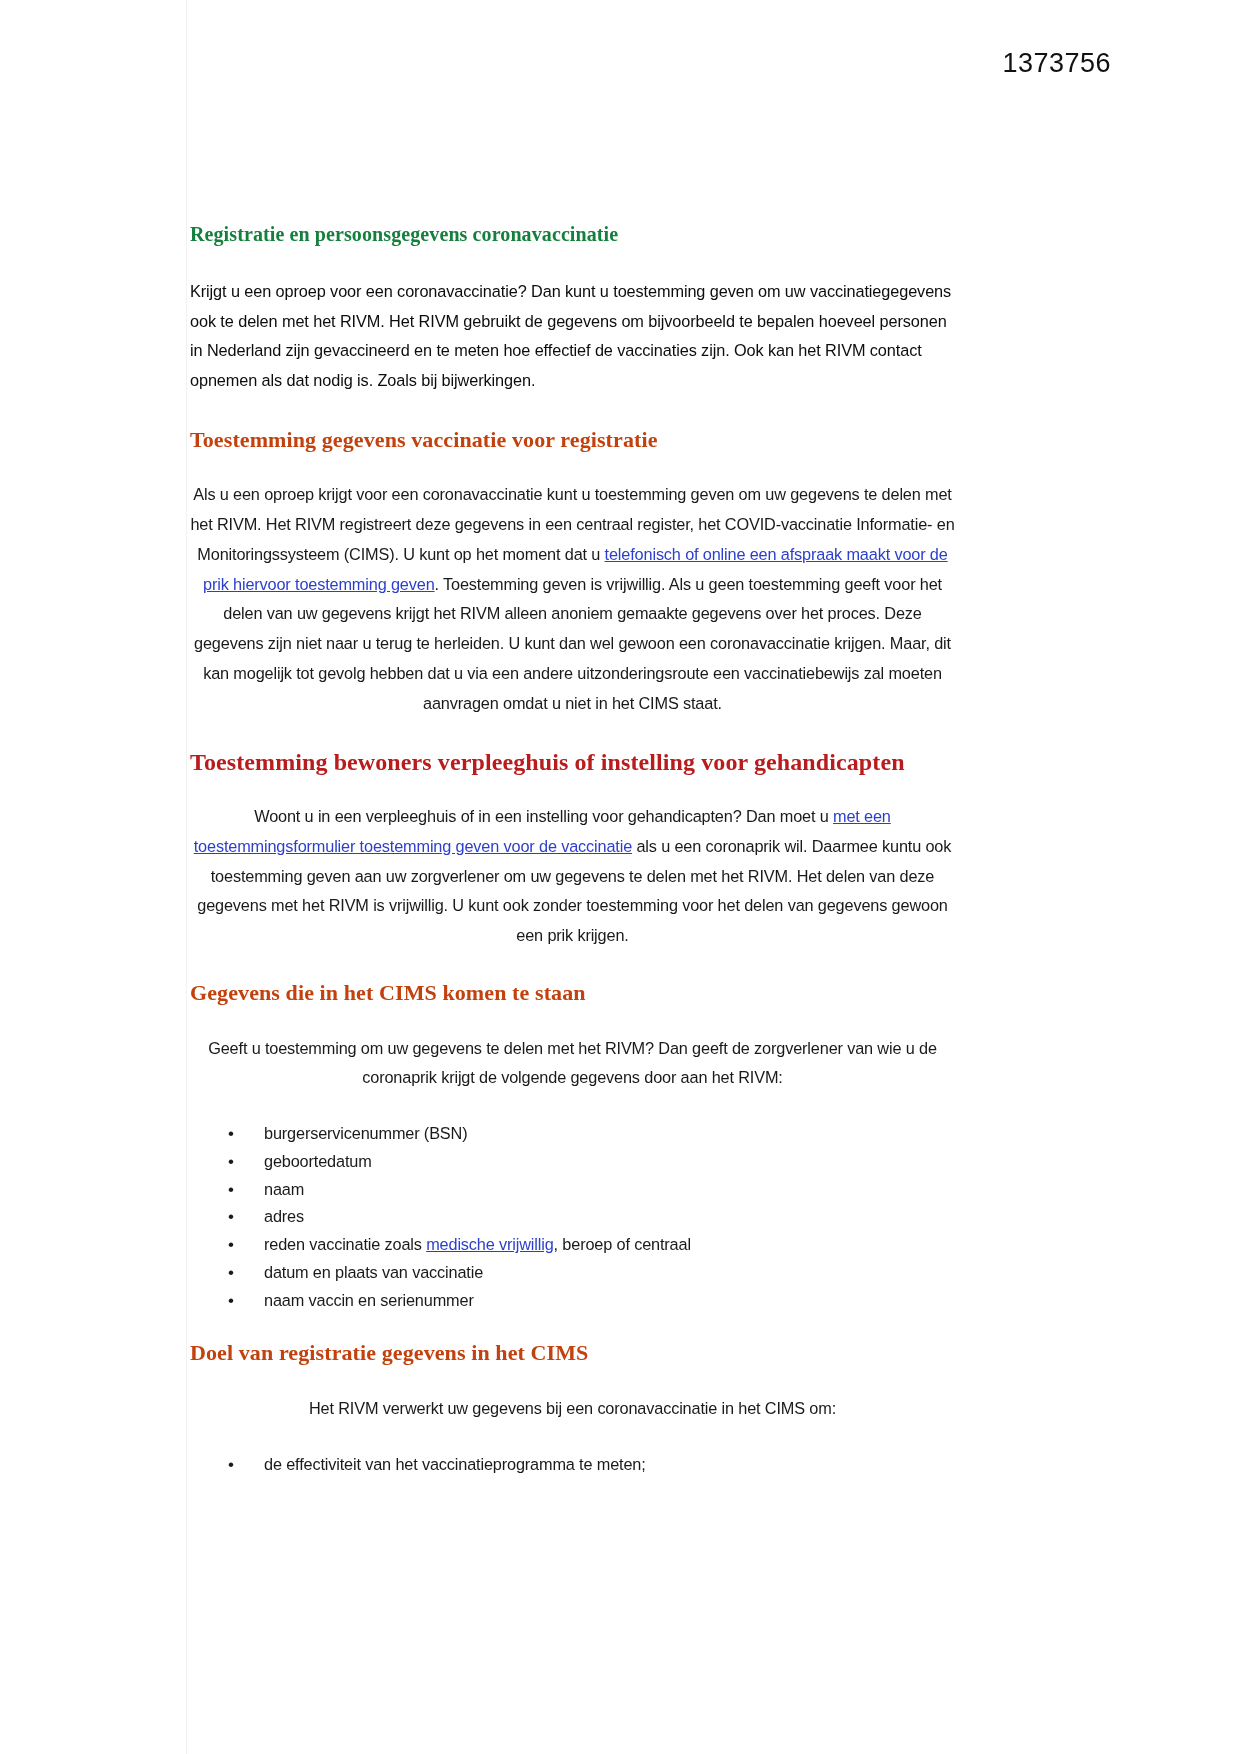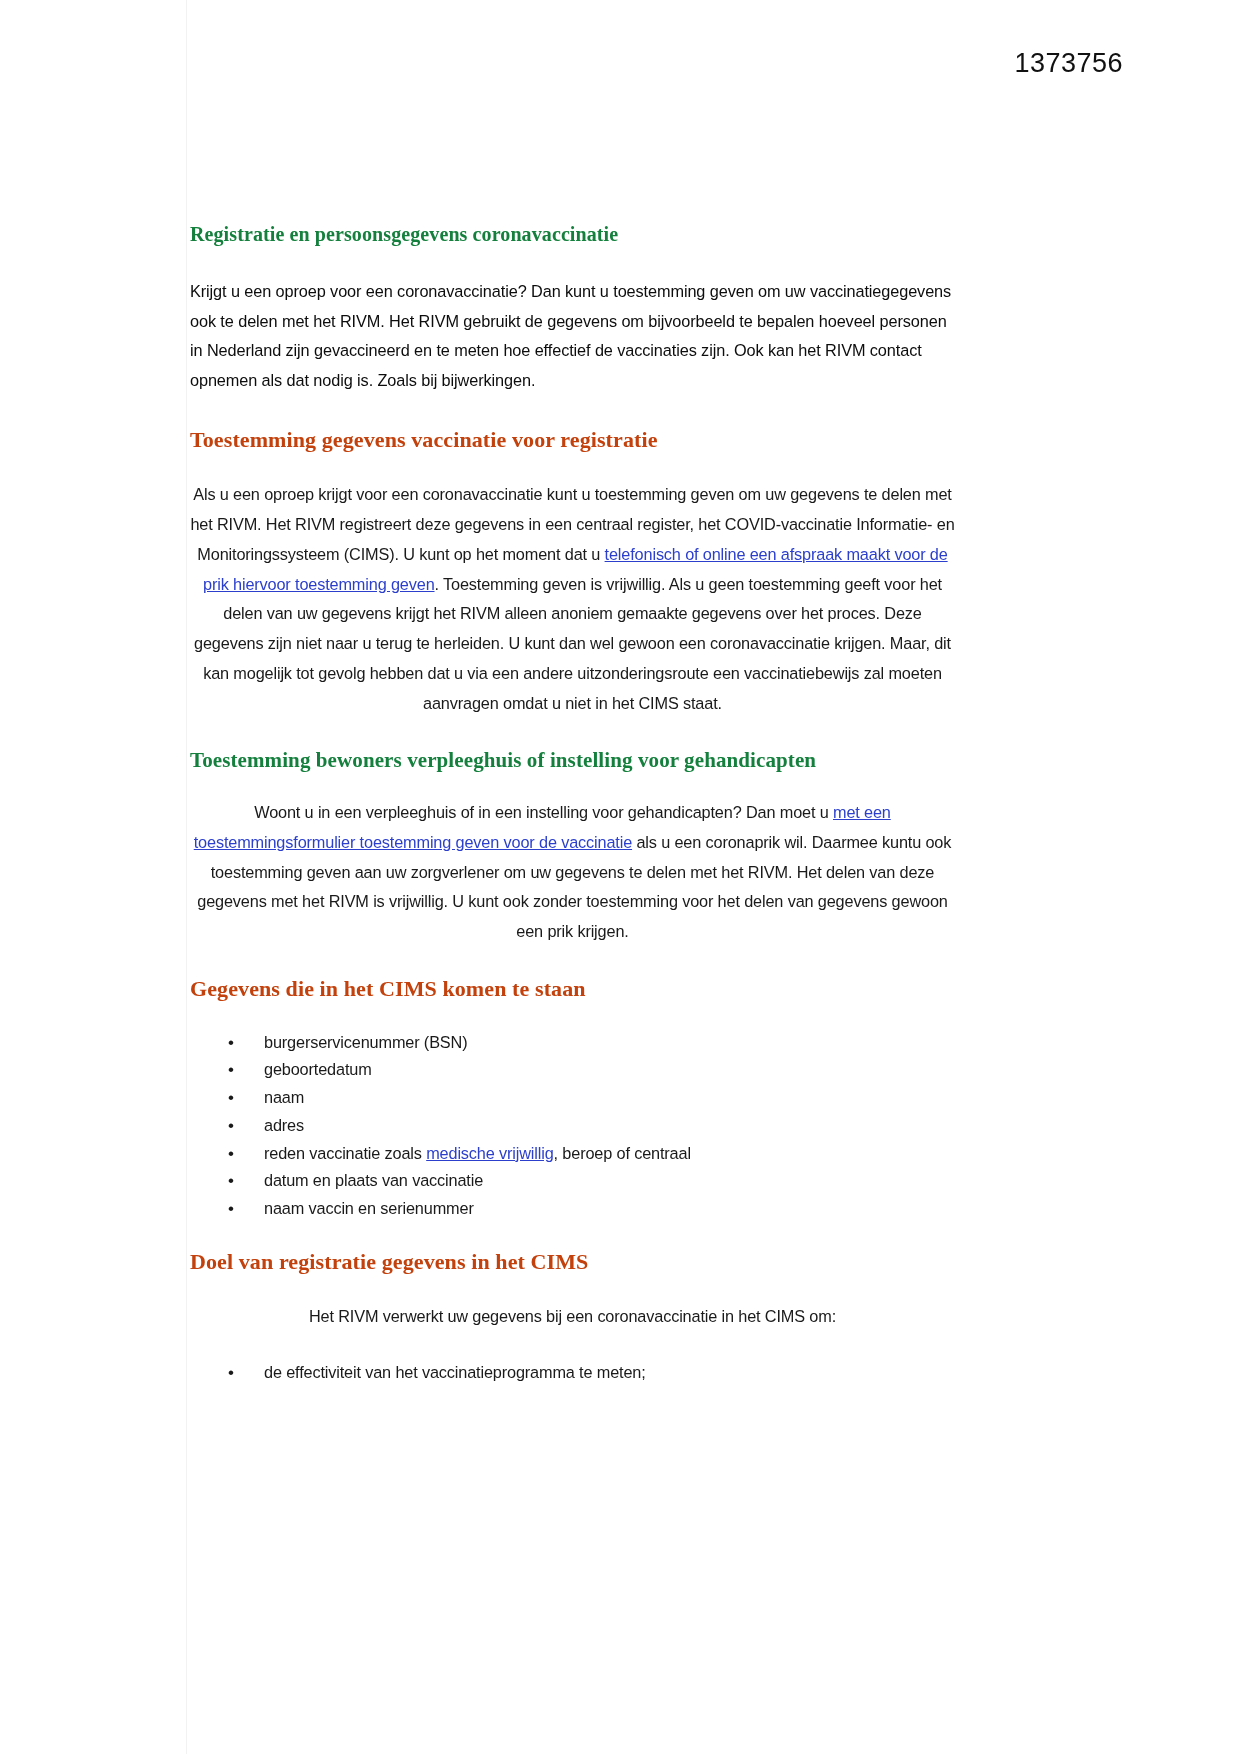--- a/index.html
+++ b/index.html
@@ -30,21 +30,21 @@
     border-right: 1px solid #f2f2f2;
   }
   .scan-edge-right {
     position: absolute;
     right: 0; top: 0;
     width: 125px; height: 1754px;
     background: #ffffff;
   }
   .doc-number {
     position: absolute;
-    right: 118px;
+    right: 130px;
     top: 48px;
     font-size: 27px;
     letter-spacing: 0.5px;
     color: #111;
     font-family: "Liberation Sans", sans-serif;
     font-weight: 400;
   }
   .content {
     position: absolute;
     left: 190px;
@@ -74,24 +74,24 @@
     font-weight: bold;
     font-size: 22px;
     line-height: 1.3;
     margin: 0 0 26px 0;
     color: #c2410c;
     letter-spacing: 0.1px;
   }
   h3.sub-title {
     font-family: "Liberation Serif", serif;
     font-weight: bold;
-    font-size: 21px;
+    font-size: 24px;
     line-height: 1.3;
     margin: 0 0 24px 0;
-    color: #15803d;
+    color: #b91c1c;
     letter-spacing: 0.1px;
   }
   p.body {
     font-family: "Liberation Sans", sans-serif;
     font-size: 16.3px;
     line-height: 1.83;
     margin: 0 0 28px 0;
     color: #1a1a1a;
     letter-spacing: -0.15px;
     text-align: center;
@@ -149,20 +149,21 @@
     <h2 class="section-title">Toestemming gegevens vaccinatie voor registratie</h2>
 
     <p class="body"><span class="inline-block">Als u een oproep krijgt voor een coronavaccinatie kunt u toestemming geven om uw gegevens te delen met het RIVM. Het RIVM registreert deze gegevens in een centraal register, het COVID-vaccinatie Informatie- en Monitoringssysteem (CIMS). U kunt op het moment dat u </span><a class="doc-link" href="#">telefonisch of online een afspraak maakt voor de prik hiervoor toestemming geven</a><span class="inline-block">. Toestemming geven is vrijwillig. Als u geen toestemming geeft voor het delen van uw gegevens krijgt het RIVM  alleen anoniem gemaakte gegevens over het proces. Deze gegevens zijn niet naar u terug te herleiden. U kunt dan wel gewoon een coronavaccinatie krijgen. Maar,  dit kan mogelijk tot gevolg hebben dat u via een andere uitzonderingsroute een vaccinatiebewijs zal moeten aanvragen omdat u niet in het CIMS staat.</span></p>
 
     <h3 class="sub-title">Toestemming bewoners verpleeghuis of instelling voor gehandicapten</h3>
 
     <p class="body"><span class="inline-block">Woont u in een verpleeghuis of in een instelling voor gehandicapten? Dan moet u </span><a class="doc-link" href="#">met een toestemmingsformulier toestemming geven voor de vaccinatie</a><span class="inline-block"> als u een coronaprik wil. Daarmee kuntu ook toestemming geven aan uw zorgverlener om uw gegevens te delen met het RIVM. Het delen van deze gegevens met het RIVM is vrijwillig. U kunt ook zonder toestemming voor het delen van gegevens gewoon een prik krijgen.</span></p>
 
     <h2 class="section-title">Gegevens die in het CIMS komen te staan</h2>
 
+    <p class="body">Geeft u toestemming om uw gegevens te delen met het RIVM? Dan geeft de zorgverlener van wie u de coronaprik krijgt de volgende gegevens door aan het RIVM:</p>
 
     <ul class="bullets">
       <li><span class="bullet-dot"></span><span>burgerservicenummer (BSN)</span></li>
       <li><span class="bullet-dot"></span><span>geboortedatum</span></li>
       <li><span class="bullet-dot"></span><span>naam</span></li>
       <li><span class="bullet-dot"></span><span>adres</span></li>
       <li><span class="bullet-dot"></span><span>reden vaccinatie zoals </span><a class="doc-link" href="#">medische vrijwillig</a><span>, beroep of centraal</span></li>
       <li><span class="bullet-dot"></span><span>datum en plaats van vaccinatie</span></li>
       <li><span class="bullet-dot"></span><span>naam vaccin en serienummer</span></li>
     </ul>

